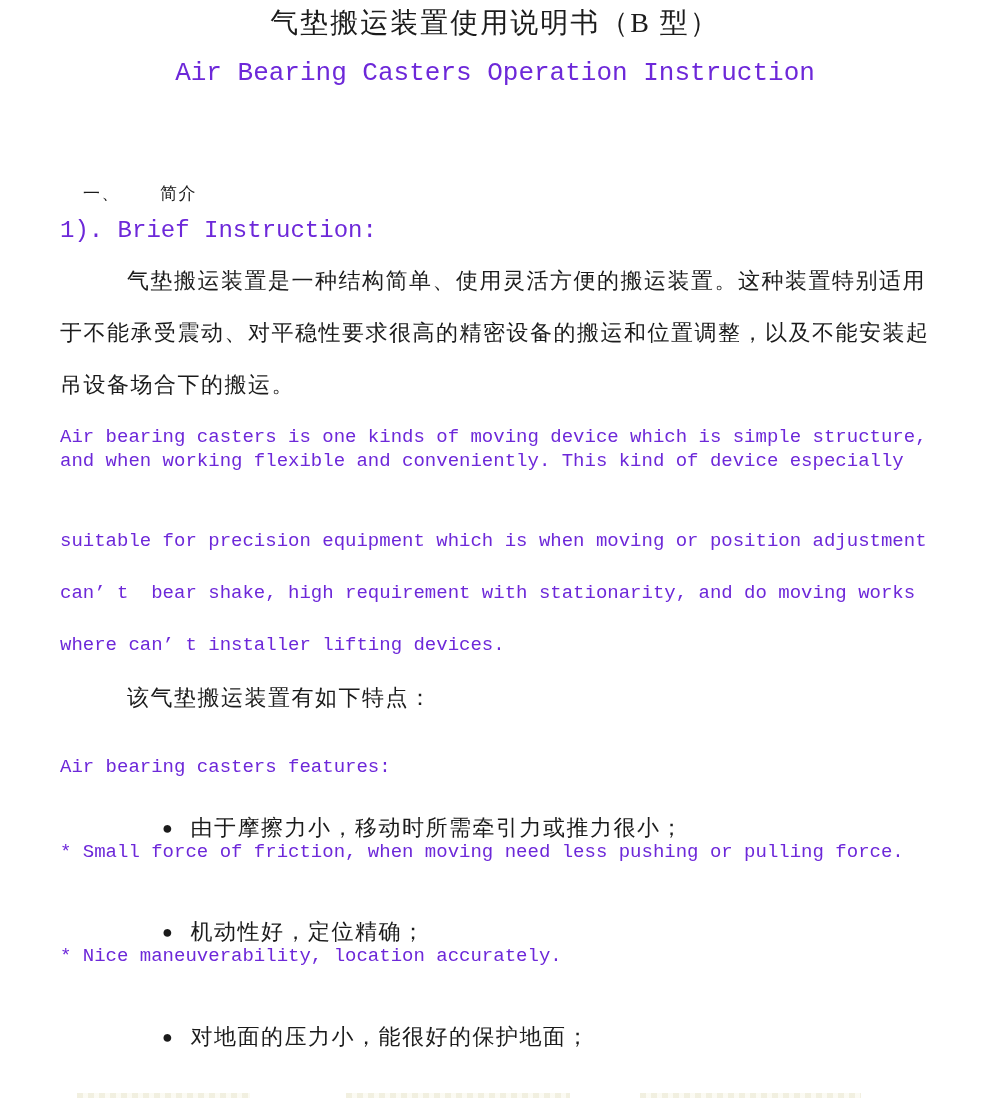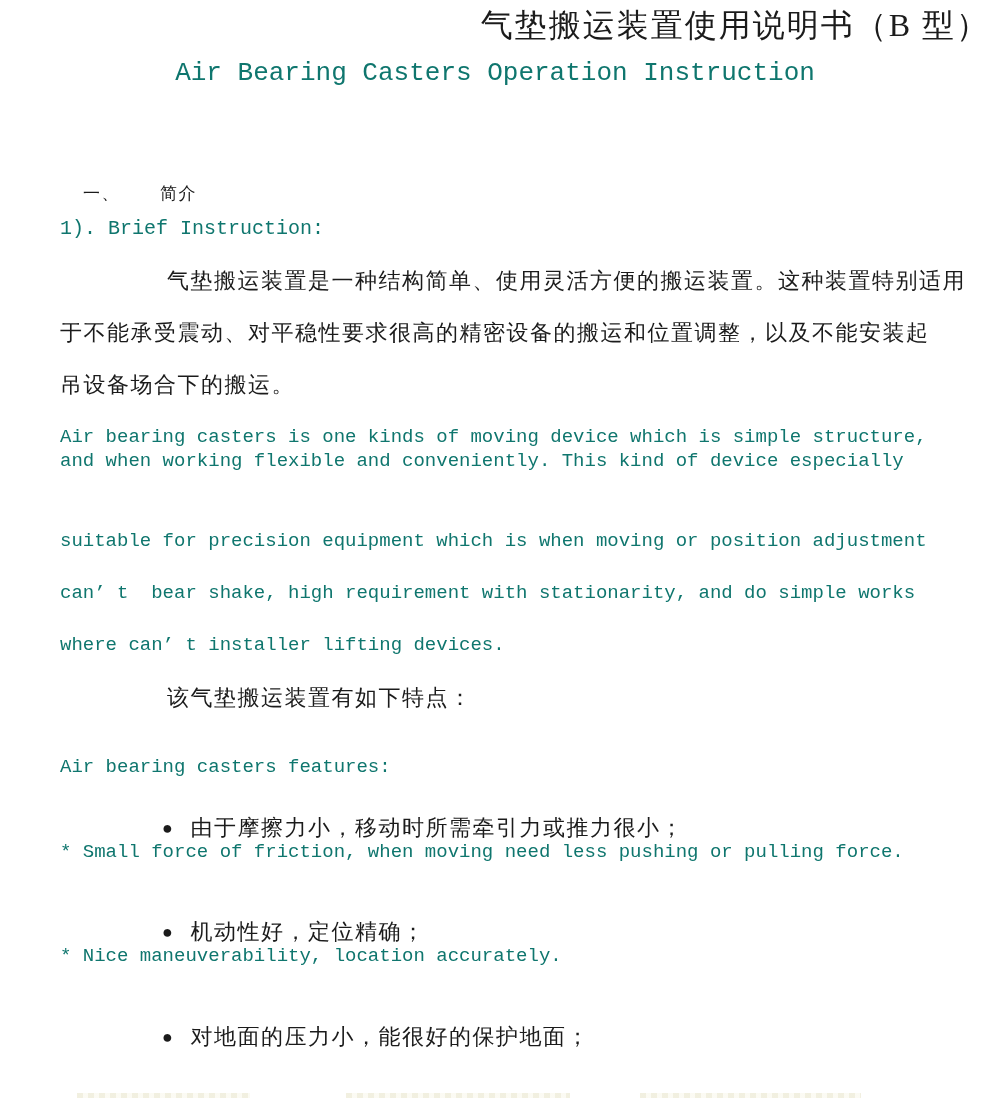--- a/index.html
+++ b/index.html
@@ -21,50 +21,50 @@
   .zh {
     font-family: "Liberation Serif", "DejaVu Serif", serif;
     font-size: 22px;
     letter-spacing: 1.5px;
     color: #1b1b1b;
   }
   
   .en {
     font-family: "Liberation Mono", "DejaVu Sans Mono", monospace;
     font-size: 19px;
-    color: #0f766e;
+    color: #6d28d9;
   }
 
   .title-zh {
     left: 0; right: 0; top: 4px;
-    text-align: right;
-    font-size: 32px;
+    text-align: center;
+    font-size: 28px;
     letter-spacing: 2px;
     font-weight: 500;
   }
   .title-en {
     left: 0; right: 0; top: 58px;
     text-align: center;
     font-size: 26px;
     font-weight: 400;
   }
 
   .section-heading {
     left: 60px; top: 162px;
     font-size: 17px;
   }
   .section-heading .num { margin-right: 40px; }
 
   .subheading-en {
     left: 60px; top: 217px;
-    font-size: 20px;
+    font-size: 24px;
   }
 
   .body-left   { left: 60px; }
-  .body-indent { left: 127px; margin-left: 40px; }
+  .body-indent { left: 127px; }
 
   .bullet-row { left: 134px; }
   .bullet-dot {
     font-size: 18px;
     margin-right: 16px;
     vertical-align: 1px;
   }
 
   
   .cutoff-seg {
@@ -93,21 +93,21 @@
 
   <div class="abs en subheading-en">1). Brief Instruction:</div>
 
   <div class="abs zh body-indent" style="top:266px">气垫搬运装置是一种结构简单、使用灵活方便的搬运装置。这种装置特别适用</div>
   <div class="abs zh body-left" style="top:318px">于不能承受震动、对平稳性要求很高的精密设备的搬运和位置调整，以及不能安装起</div>
   <div class="abs zh body-left" style="top:370px">吊设备场合下的搬运。</div>
 
   <div class="abs en body-left" style="top:426px">Air bearing casters is one kinds of moving device which is simple structure,</div>
   <div class="abs en body-left" style="top:450px">and when working flexible and conveniently. This kind of device especially</div>
   <div class="abs en body-left" style="top:530px">suitable for precision equipment which is when moving or position adjustment</div>
-  <div class="abs en body-left" style="top:582px">can’ t  bear shake, high requirement with stationarity, and do simple works</div>
+  <div class="abs en body-left" style="top:582px">can’ t  bear shake, high requirement with stationarity, and do moving works</div>
   <div class="abs en body-left" style="top:634px">where can’ t installer lifting devices.</div>
 
   <div class="abs zh body-indent" style="top:683px">该气垫搬运装置有如下特点：</div>
   <div class="abs en body-left" style="top:756px">Air bearing casters features:</div>
 
   <div class="abs zh bullet-row" style="top:787px">
     <span class="bullet-dot">●</span><span>由于摩擦力小，移动时所需牵引力或推力很小；</span>
   </div>
   <div class="abs en body-left" style="top:841px">* Small force of friction, when moving need less pushing or pulling force.</div>
 

